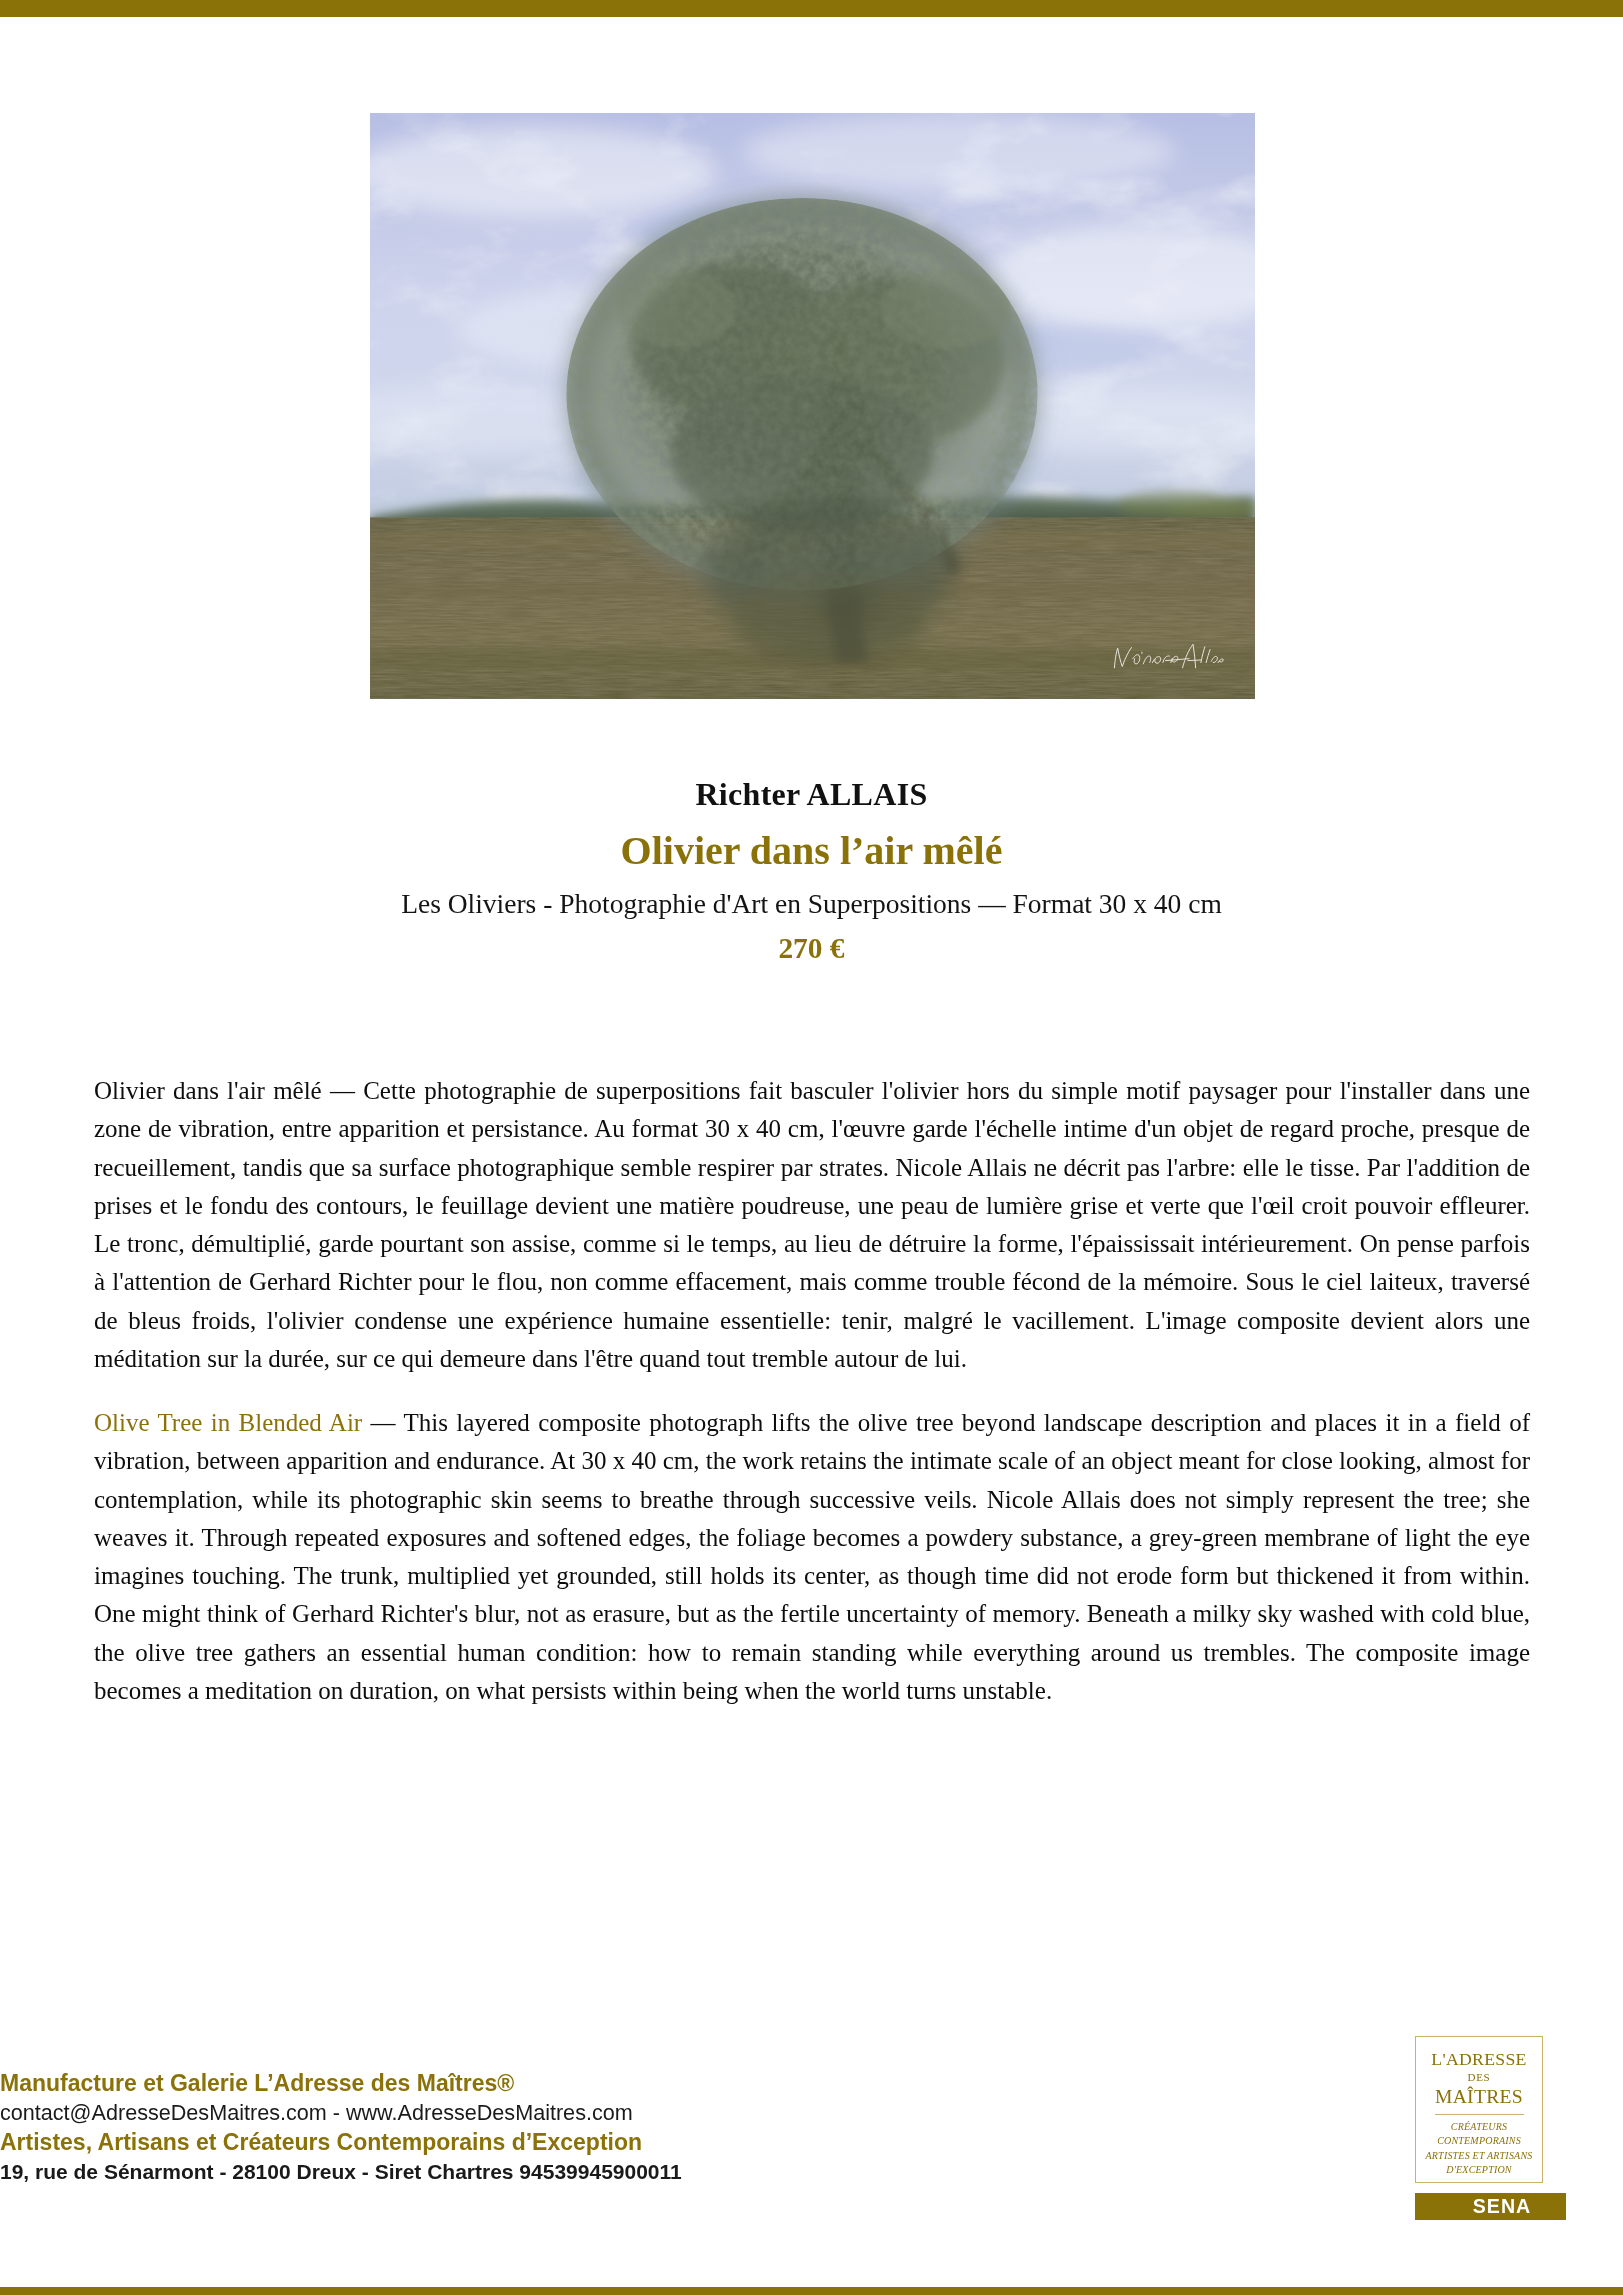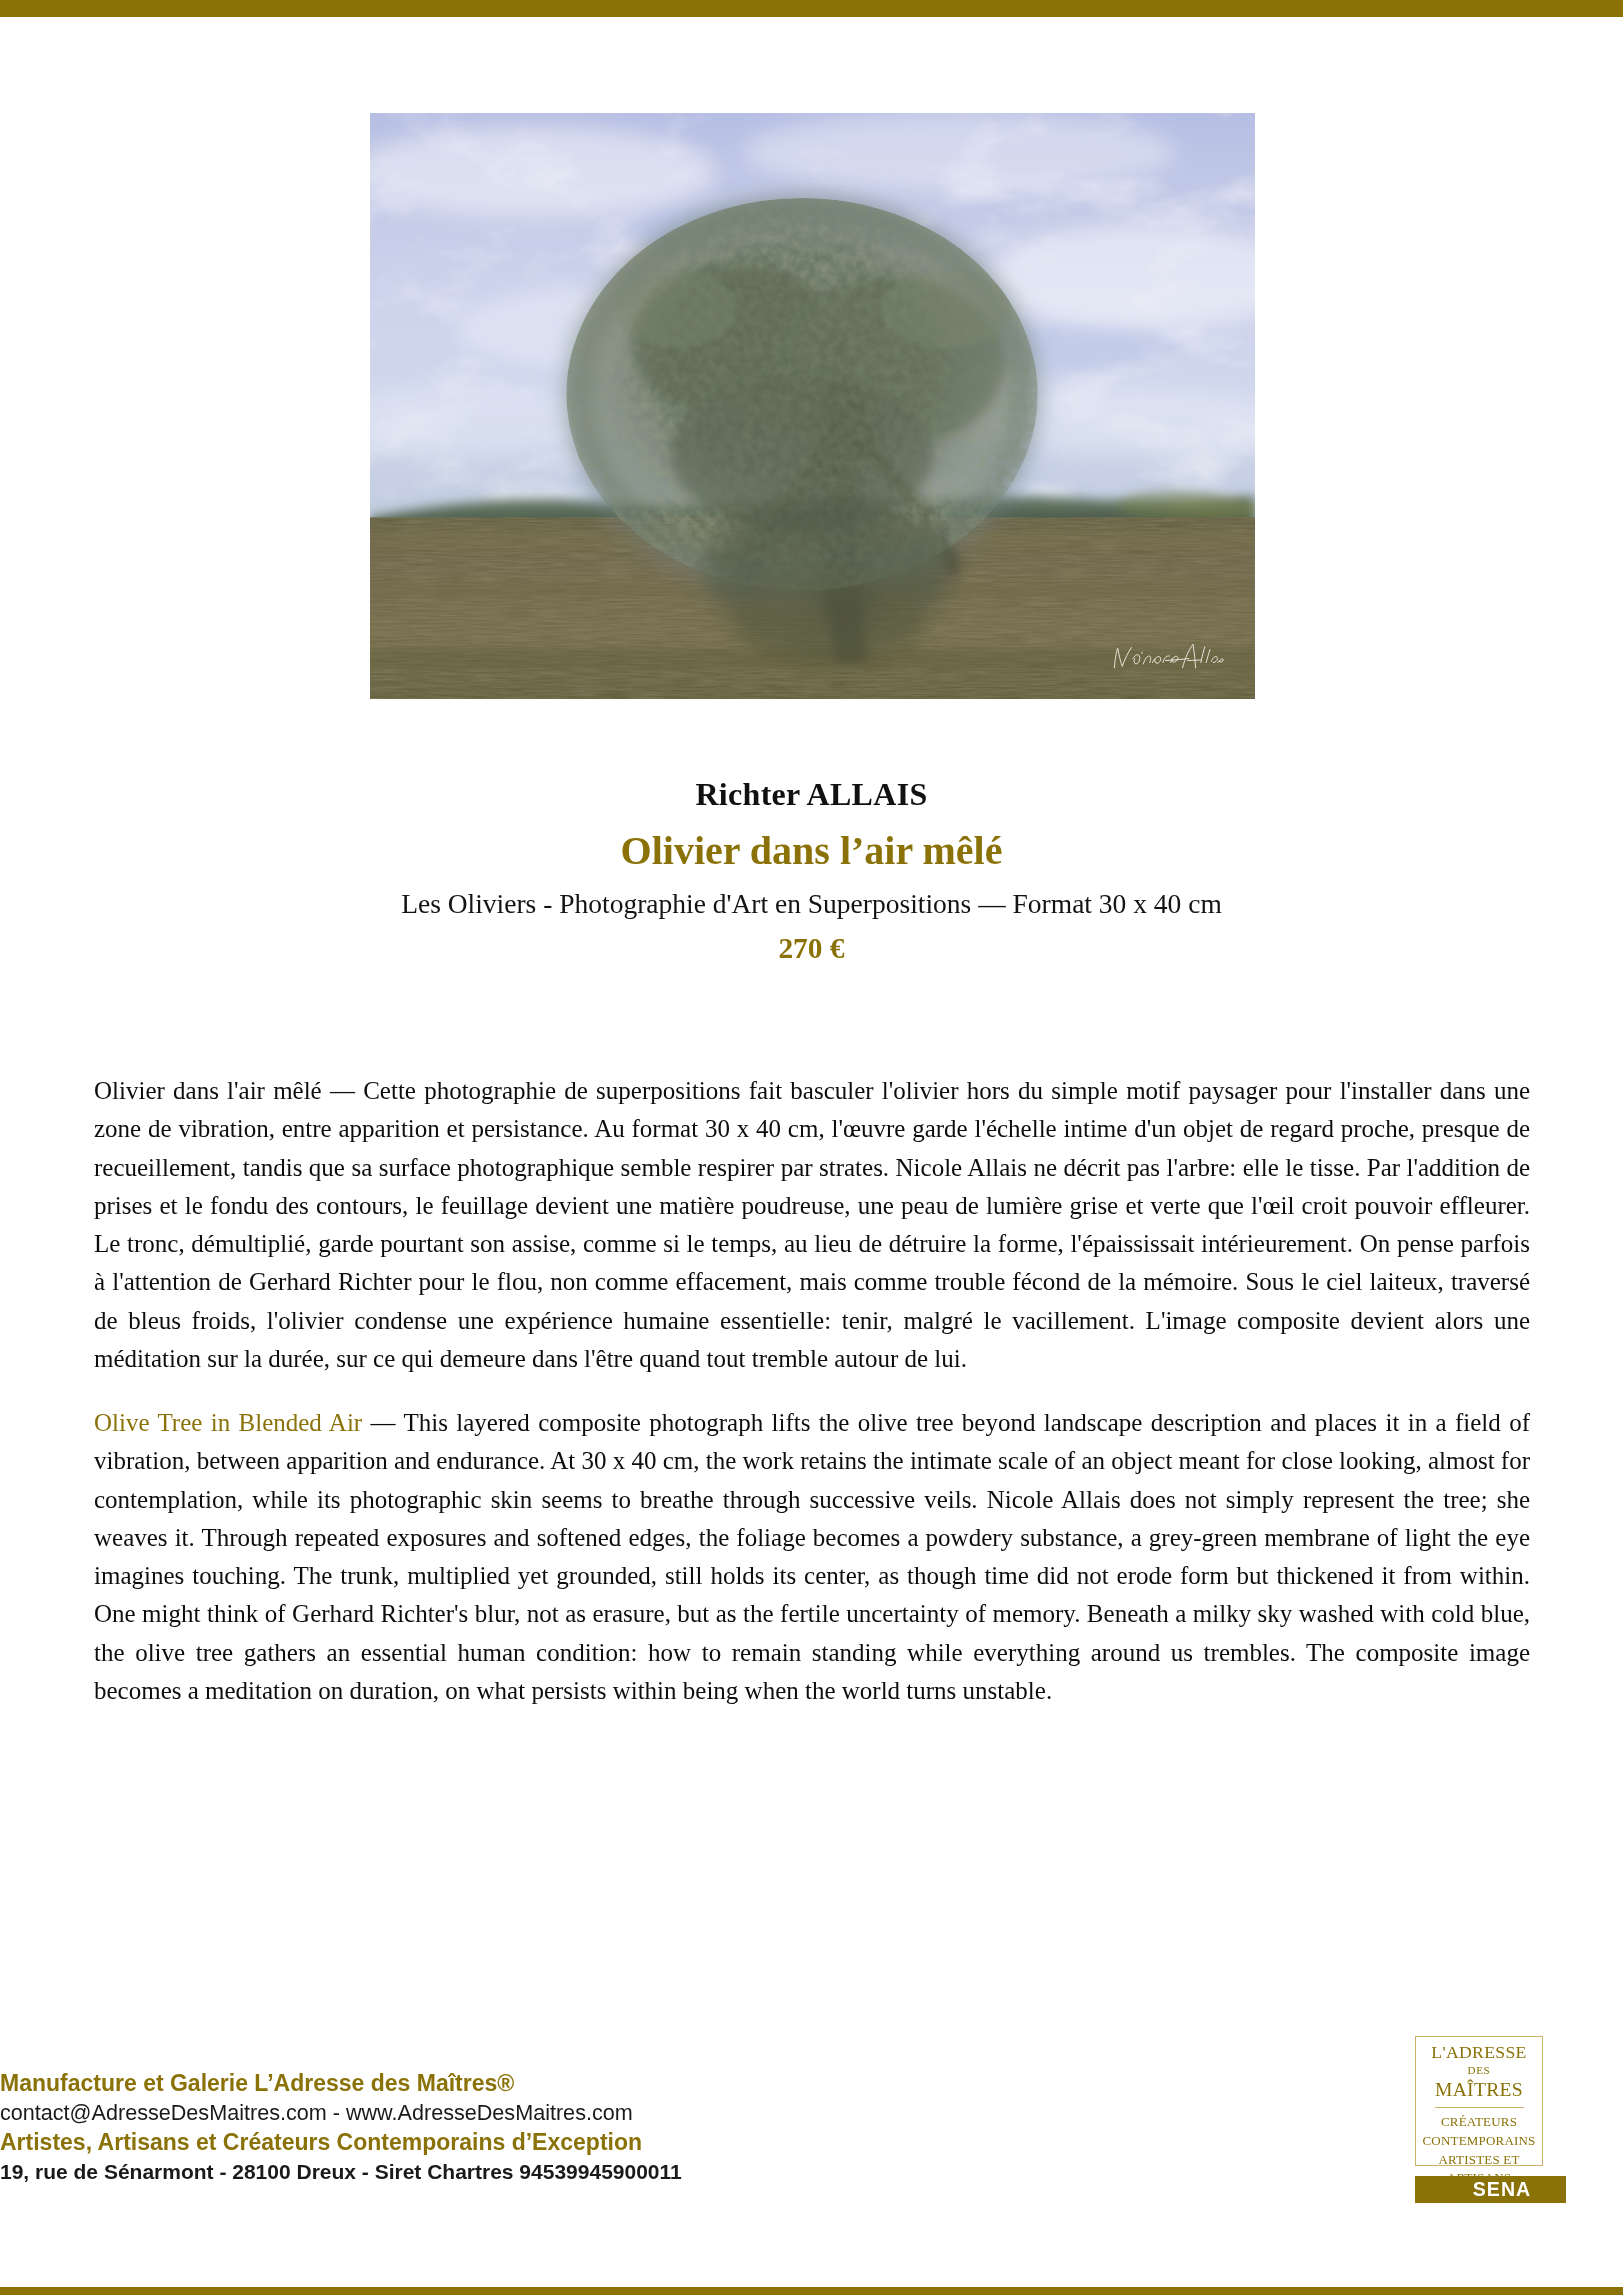--- a/index.html
+++ b/index.html
@@ -148,25 +148,25 @@
   
   .logo-lockup {
     position: absolute;
     left: 1415px;
     top: 2036px;
     width: 128px;
   }
   .logo-box {
     box-sizing: border-box;
     width: 128px;
-    height: 130px;
+    height: 147px;
     border: 1.3px solid #c9b36a;
     background: #ffffff;
     text-align: center;
-    padding-top: 6px;
+    padding-top: 13px;
     font-family: "Liberation Serif", "DejaVu Serif", serif;
     color: #8a7208;
   }
   .logo-l1 {
     font-size: 17.7px;
     letter-spacing: 0.3px;
     line-height: 1.1;
   }
   .logo-l2 {
     font-size: 11px;
@@ -178,23 +178,24 @@
     letter-spacing: 0.3px;
     line-height: 1.1;
   }
   .logo-divider {
     width: 89px;
     height: 0.7px;
     background: #c9b36a;
     margin: 6.5px auto 5.2px auto;
   }
   .logo-tag {
-    font-size: 13px;
+    font-size: 10px;
     letter-spacing: 0.2px;
     line-height: 1.45;
+    font-style: italic;
   }
   .sena-bar {
     margin-top: 9.8px;
     width: 128px;
     height: 27.5px;
     background: #8a7208;
     color: #ffffff;
     font-family: "Liberation Sans", "DejaVu Sans", sans-serif;
     font-size: 19.6px;
     font-weight: bold;

